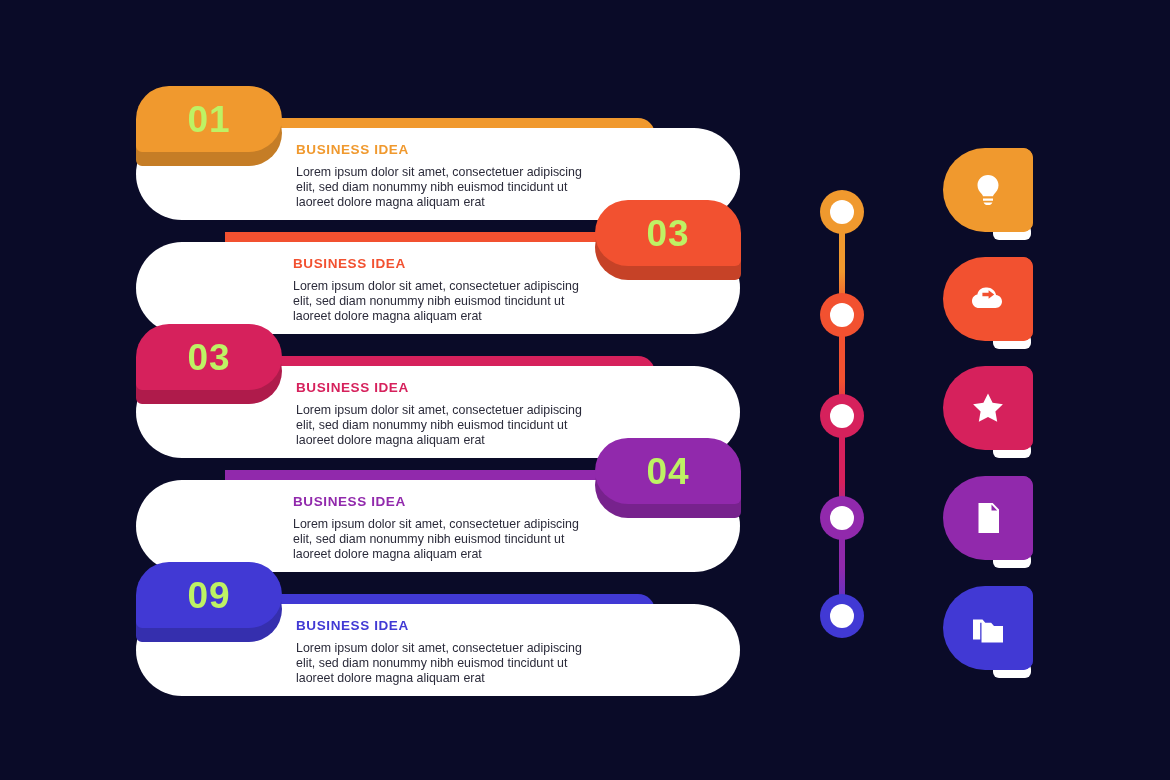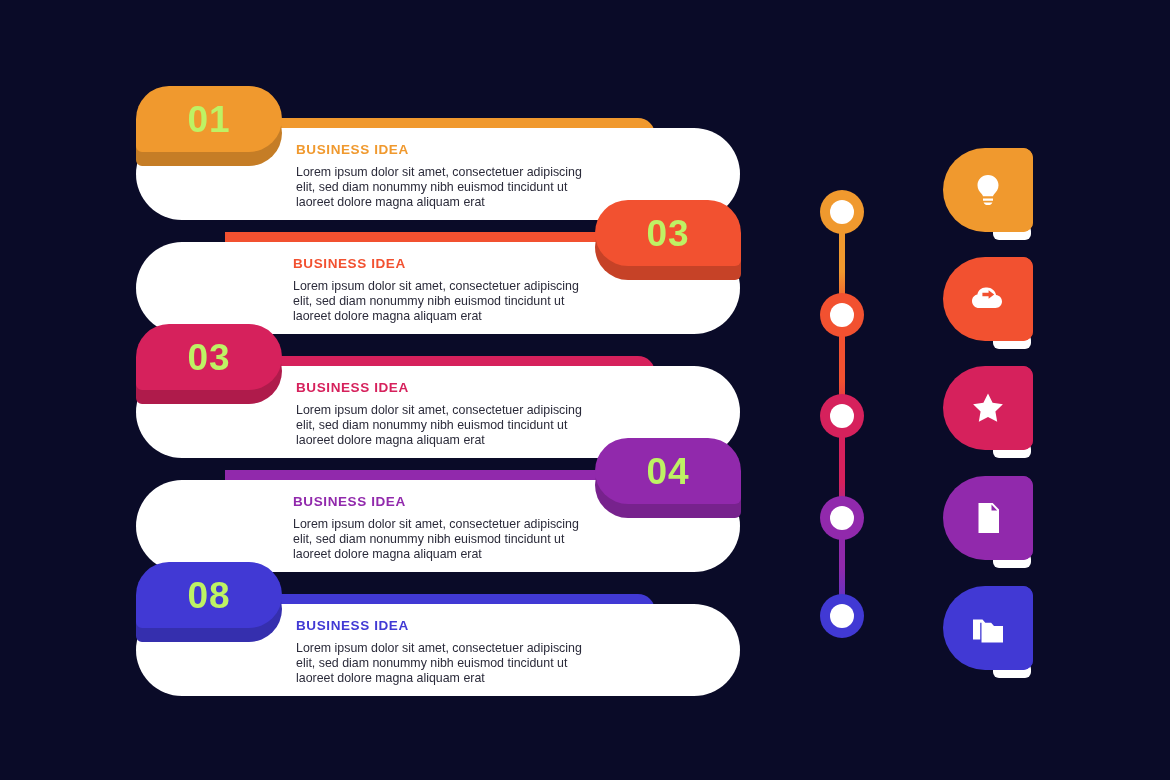--- a/index.html
+++ b/index.html
@@ -183,21 +183,21 @@
       <div class="card" style="left: 136px; top: 604px; width: 604px;"></div>
       <div class="card-text" style="left: 296px; top: 619px;">
         <div class="eyebrow" style="color: rgb(65, 57, 212);">BUSINESS IDEA</div>
         <div class="body">Lorem ipsum dolor sit amet, consectetuer adipiscing
 elit, sed diam nonummy nibh euismod tincidunt ut
 laoreet dolore magna aliquam erat</div>
       </div>
       <div class="badge left" style="left: 136px; top: 562px;">
         <div class="shadow" style="background: rgb(65, 57, 212);"></div>
         <div class="face" style="background: rgb(65, 57, 212);"></div>
-        <div class="num">08</div>
+        <div class="num">09</div>
       </div>
     </div>
     <div class="timeline">
       <div class="tl-line"></div>
       <div class="tl-dot" style="top: 0px; background: rgb(240, 153, 46);">
         <i style="background: rgb(255, 255, 255);"></i>
       </div>
       <div class="tl-dot" style="top: 103px; background: rgb(242, 81, 48);">
         <i style="background: rgb(255, 255, 255);"></i>
       </div>

